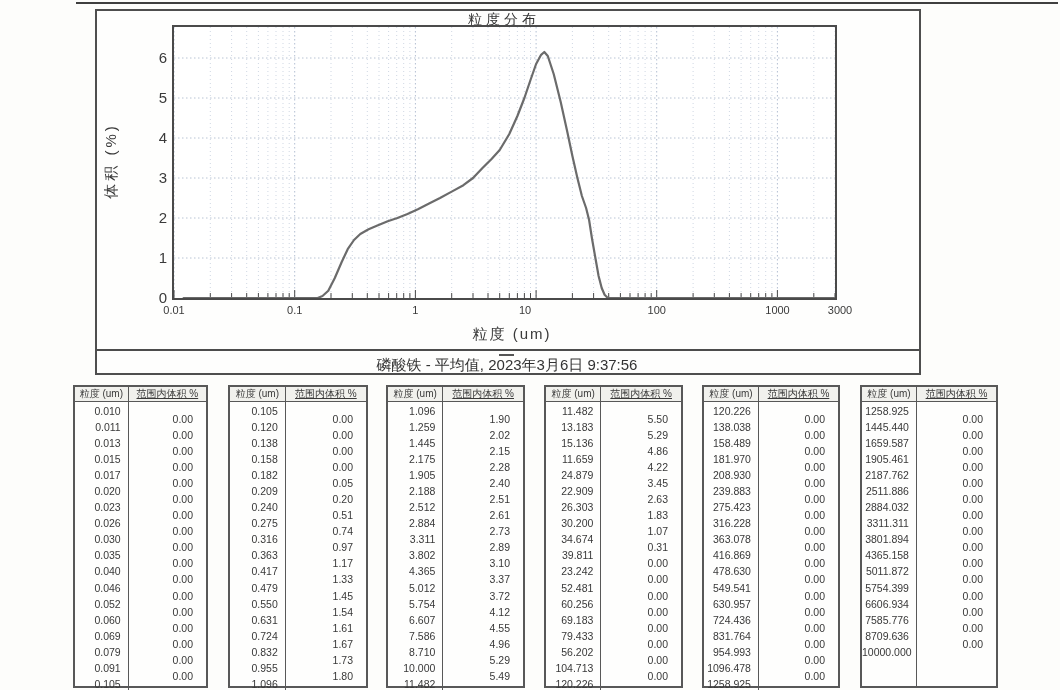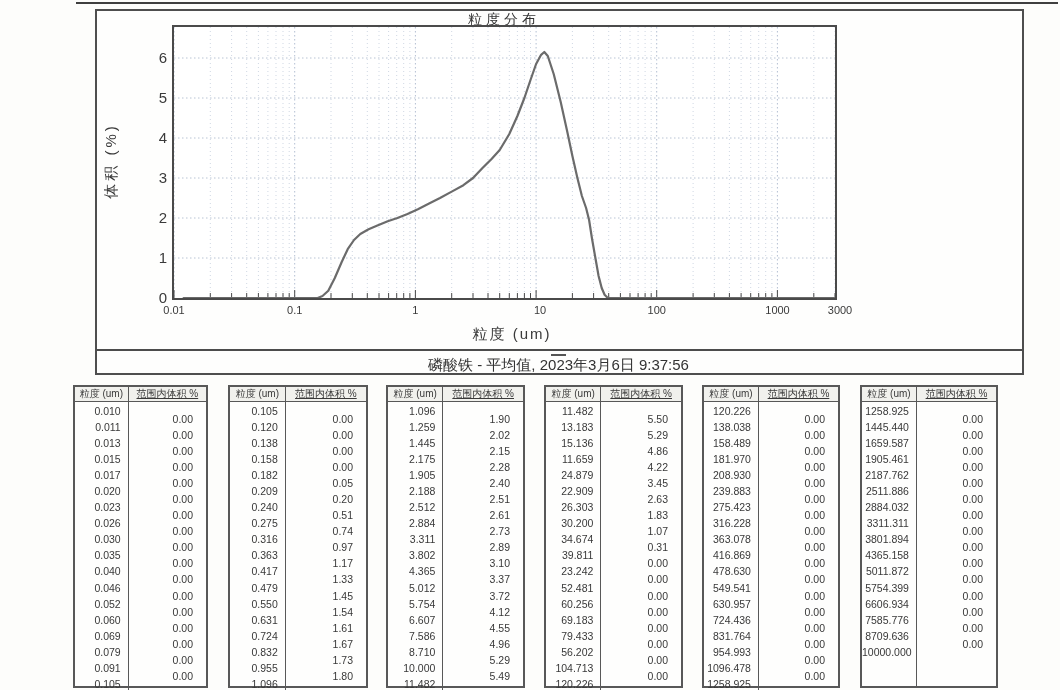--- a/index.html
+++ b/index.html
@@ -4,21 +4,21 @@
 <style>
   html,body{margin:0;padding:0;}
   body{
     width:1060px;height:690px;position:relative;overflow:hidden;
     background:#fdfdfb;color:#2e2e2e;
     font-family:"Liberation Sans","DejaVu Sans",sans-serif;
   }
   *{box-sizing:border-box;}
   .scan-top-line{position:absolute;left:76px;top:2px;width:982px;height:2px;background:#3f3f3f;}
   
-  .outer-box{position:absolute;left:95px;top:9px;width:929px;height:366px;border:2px solid #4e4e4e;background:#fefefd;}
+  .outer-box{position:absolute;left:95px;top:9px;width:826px;height:366px;border:2px solid #4e4e4e;background:#fefefd;}
   .chart-title{position:absolute;top:0px;left:407px;transform:translateX(-50%);font-size:14px;letter-spacing:4px;color:#333;white-space:nowrap;}
   .plot-frame{position:absolute;left:75px;top:14px;width:665px;height:275px;border:2px solid #4a4a4a;background:#fff;}
   .plot-frame svg{display:block;}
   .y-axis-title{position:absolute;left:14px;top:150px;transform:translate(-50%,-50%) rotate(-90deg);font-size:15px;letter-spacing:3px;color:#3a3a3a;white-space:nowrap;}
   .y-tick{position:absolute;width:26px;left:44px;text-align:right;font-size:15px;color:#3a3a3a;line-height:18px;}
   .x-tick{position:absolute;top:293px;transform:translateX(-50%);font-size:11px;color:#3a3a3a;white-space:nowrap;}
   .x-axis-title{position:absolute;top:314px;left:415px;transform:translateX(-50%);font-size:15px;letter-spacing:2px;color:#3a3a3a;white-space:nowrap;}
   .legend-sep{position:absolute;left:0;right:0;top:338px;height:2px;background:#4c4c4c;}
   .legend-row{position:absolute;left:2px;top:343px;right:4px;display:flex;align-items:center;font-size:15px;color:#333;white-space:nowrap;flex-direction:column;}
   .legend-dash{display:inline-block;width:15px;height:2px;background:#555;margin-right:1px;flex:0 0 auto;}
@@ -62,21 +62,21 @@
         <path d="M0 231.0H661M0 191.0H661M0 151.0H661M0 111.0H661M0 71.0H661M0 31.0H661" stroke="#b9c4d4" stroke-width="1" stroke-dasharray="1.5,2.5" fill="none"></path>
         <path d="M0.0 271V263M36.3 271V266M57.6 271V266M72.7 271V266M84.4 271V266M93.9 271V266M102.0 271V266M109.0 271V266M115.2 271V266M120.7 271V263M157.0 271V266M178.3 271V266M193.3 271V266M205.0 271V266M214.6 271V266M222.7 271V266M229.7 271V266M235.9 271V266M241.4 271V263M277.7 271V266M299.0 271V266M314.0 271V266M325.7 271V266M335.3 271V266M343.4 271V266M350.4 271V266M356.5 271V266M362.1 271V263M398.4 271V266M419.6 271V266M434.7 271V266M446.4 271V266M456.0 271V266M464.1 271V266M471.1 271V266M477.2 271V266M482.7 271V263M519.1 271V266M540.3 271V266M555.4 271V266M567.1 271V266M576.7 271V266M584.7 271V266M591.7 271V266M597.9 271V266M603.4 271V263M639.8 271V266M661.0 271V266" stroke="#4a4a4a" stroke-width="1" fill="none"></path>
         <polyline points="9.6,271.0 143.7,271.0 148.5,269.0 154.3,263.8 160.8,251.0 167.7,235.0 173.7,222.2 180.0,213.0 186.3,207.0 194.6,202.2 204.0,198.2 213.7,194.2 223.4,191.0 233.5,187.0 243.9,182.2 255.1,176.6 266.0,171.0 277.7,164.6 289.4,158.2 299.0,151.0 308.5,141.0 317.8,131.8 325.7,123.0 335.3,107.0 343.4,89.0 350.4,71.0 356.5,53.0 362.1,37.0 367.1,27.8 370.3,25.0 373.8,29.0 379.7,47.0 386.7,75.0 392.9,103.0 398.4,129.0 403.4,151.0 407.9,169.0 412.1,181.0 415.1,193.0 417.9,211.0 421.4,231.0 424.6,249.0 427.7,261.0 430.6,267.8 433.4,270.6 436.0,271.0 482.7,271.0 603.4,271.0 660.9,271.0" stroke="#6b6b6b" stroke-width="2.2" fill="none" stroke-linejoin="round" stroke-linecap="round"></polyline>
       </svg>
   </div>
 
   <div>
     <div class="x-tick" style="left:77px">0.01</div>
     <div class="x-tick" style="left:197.7px">0.1</div>
     <div class="x-tick" style="left:318.4px">1</div>
-    <div class="x-tick" style="left:443px">10</div>
+    <div class="x-tick" style="left:428px">10</div>
     <div class="x-tick" style="left:559.8px">100</div>
     <div class="x-tick" style="left:680.5px">1000</div>
     <div class="x-tick" style="left:743px">3000</div>
   </div>
 
   <div class="x-axis-title">粒度 (um)</div>
 
   <div class="legend-sep"></div>
   <div class="legend-row">
     <span class="legend-dash"></span>

